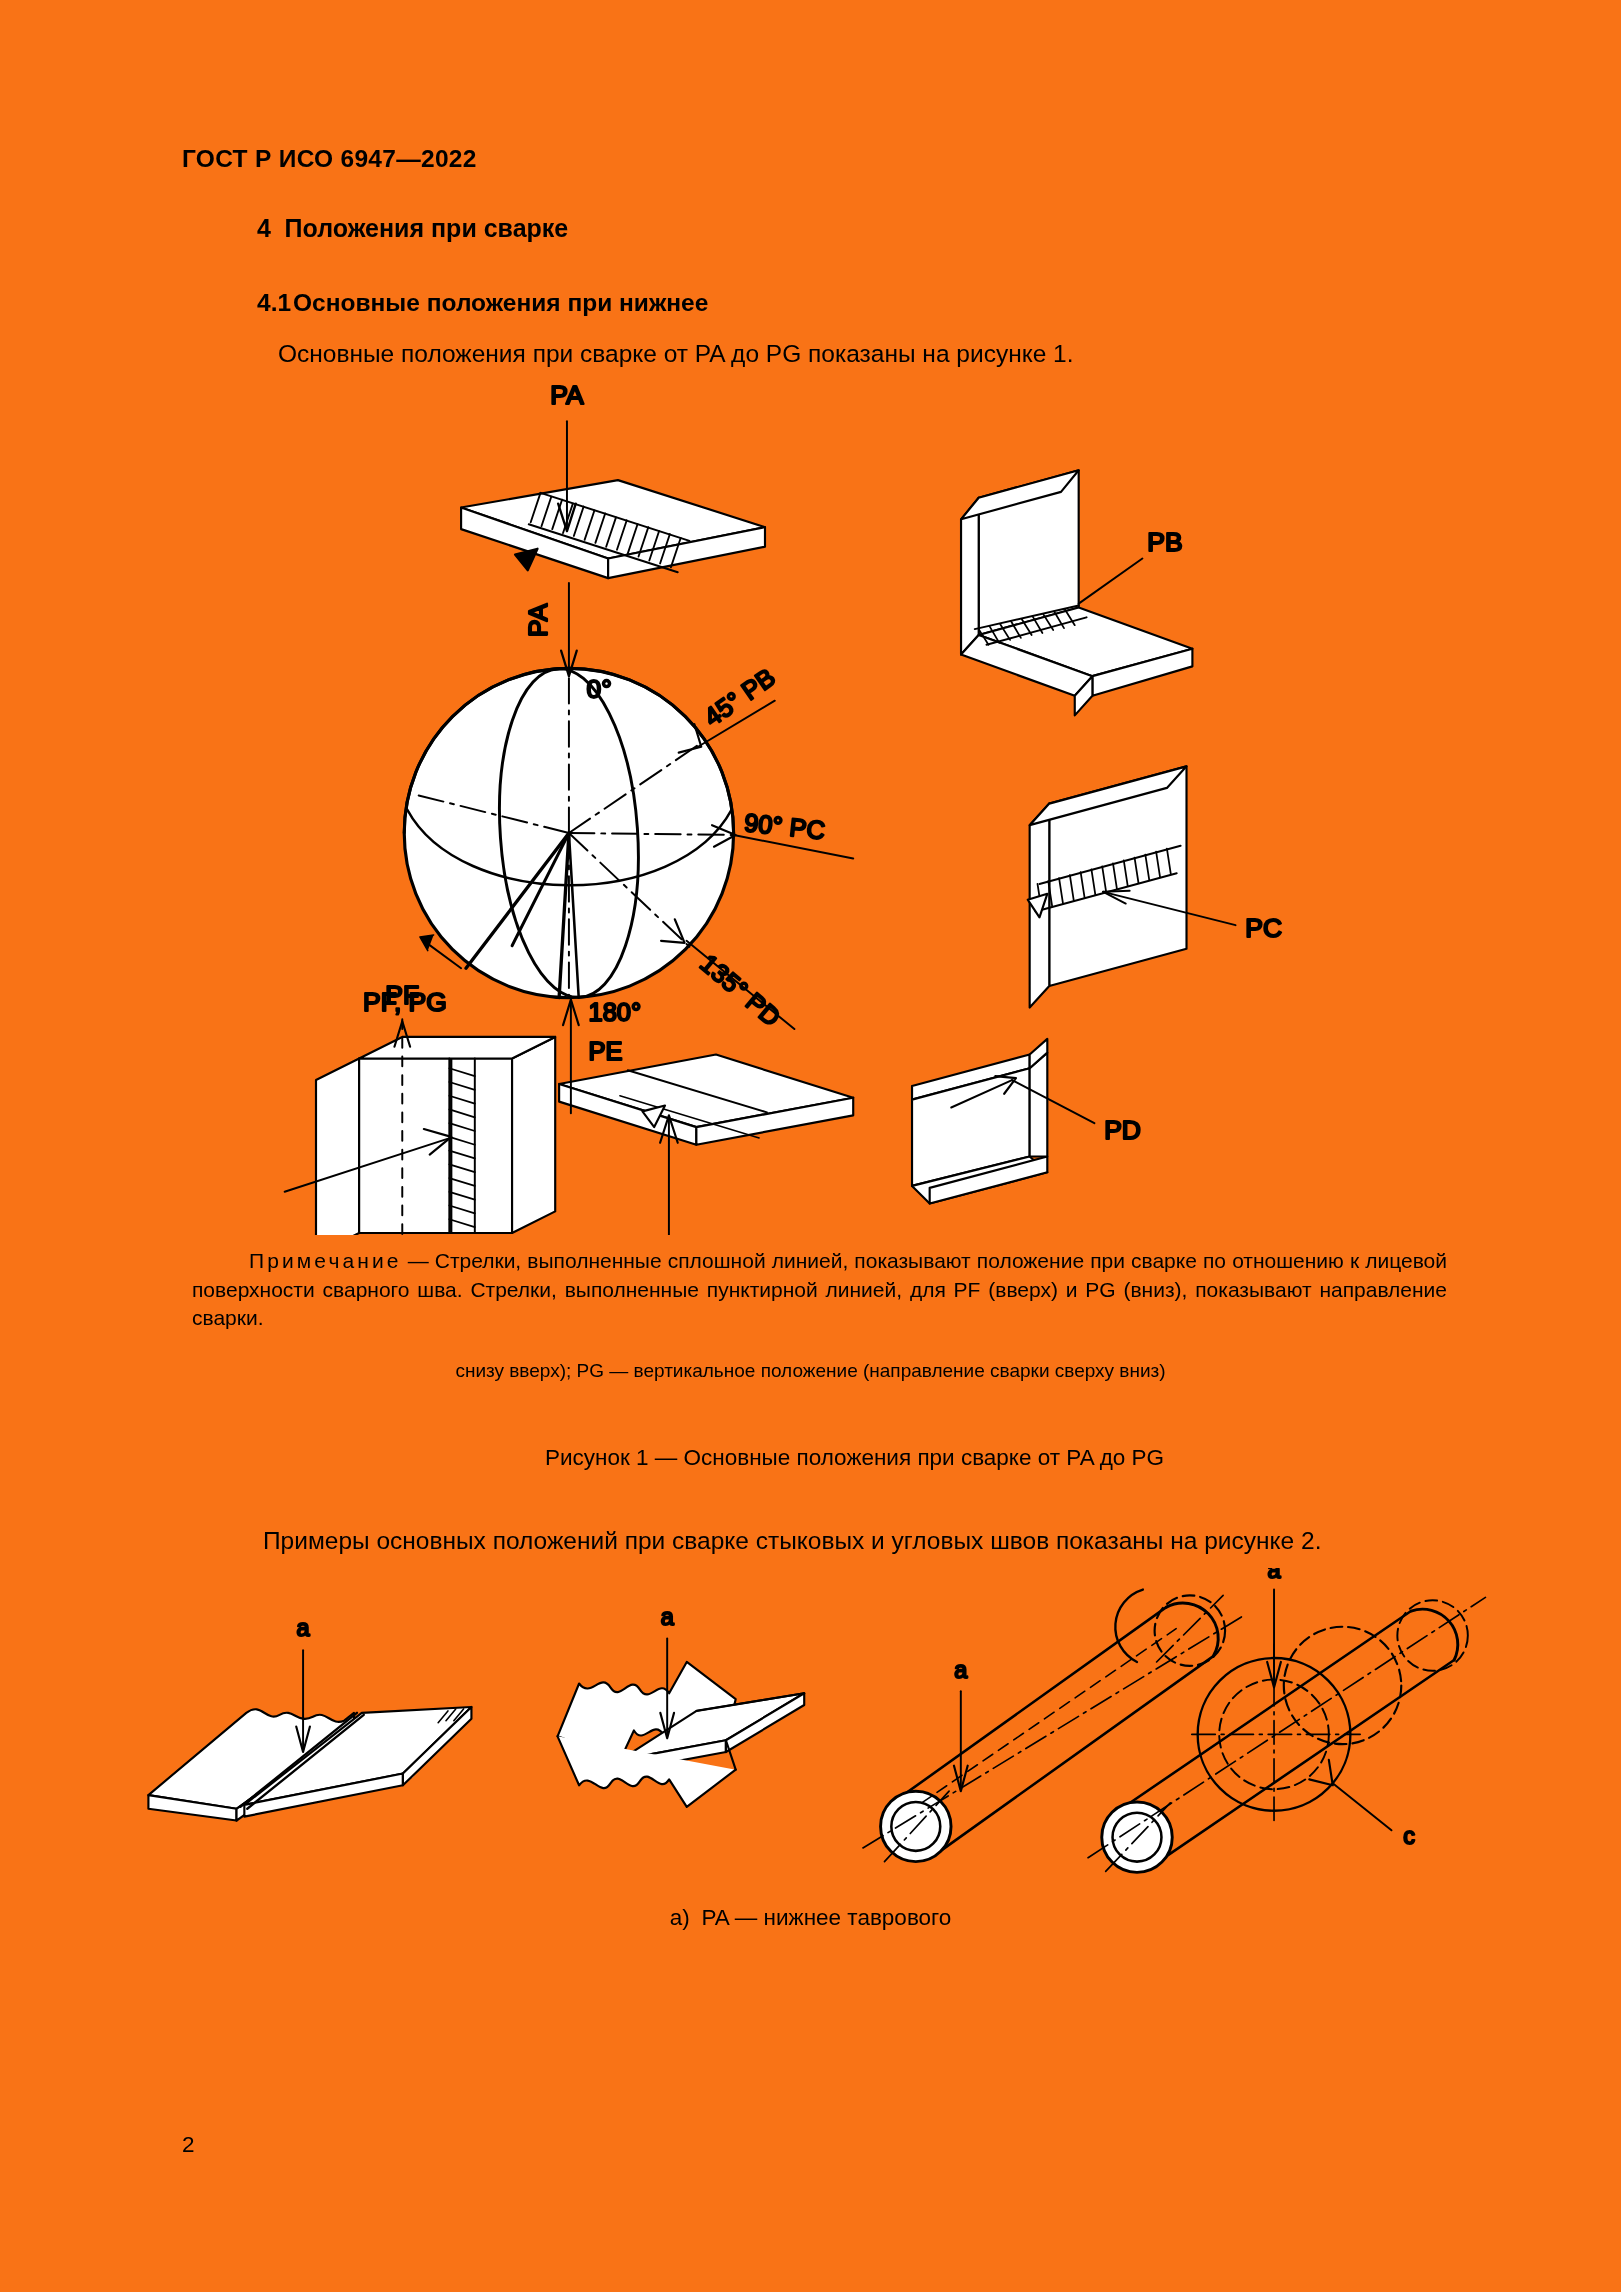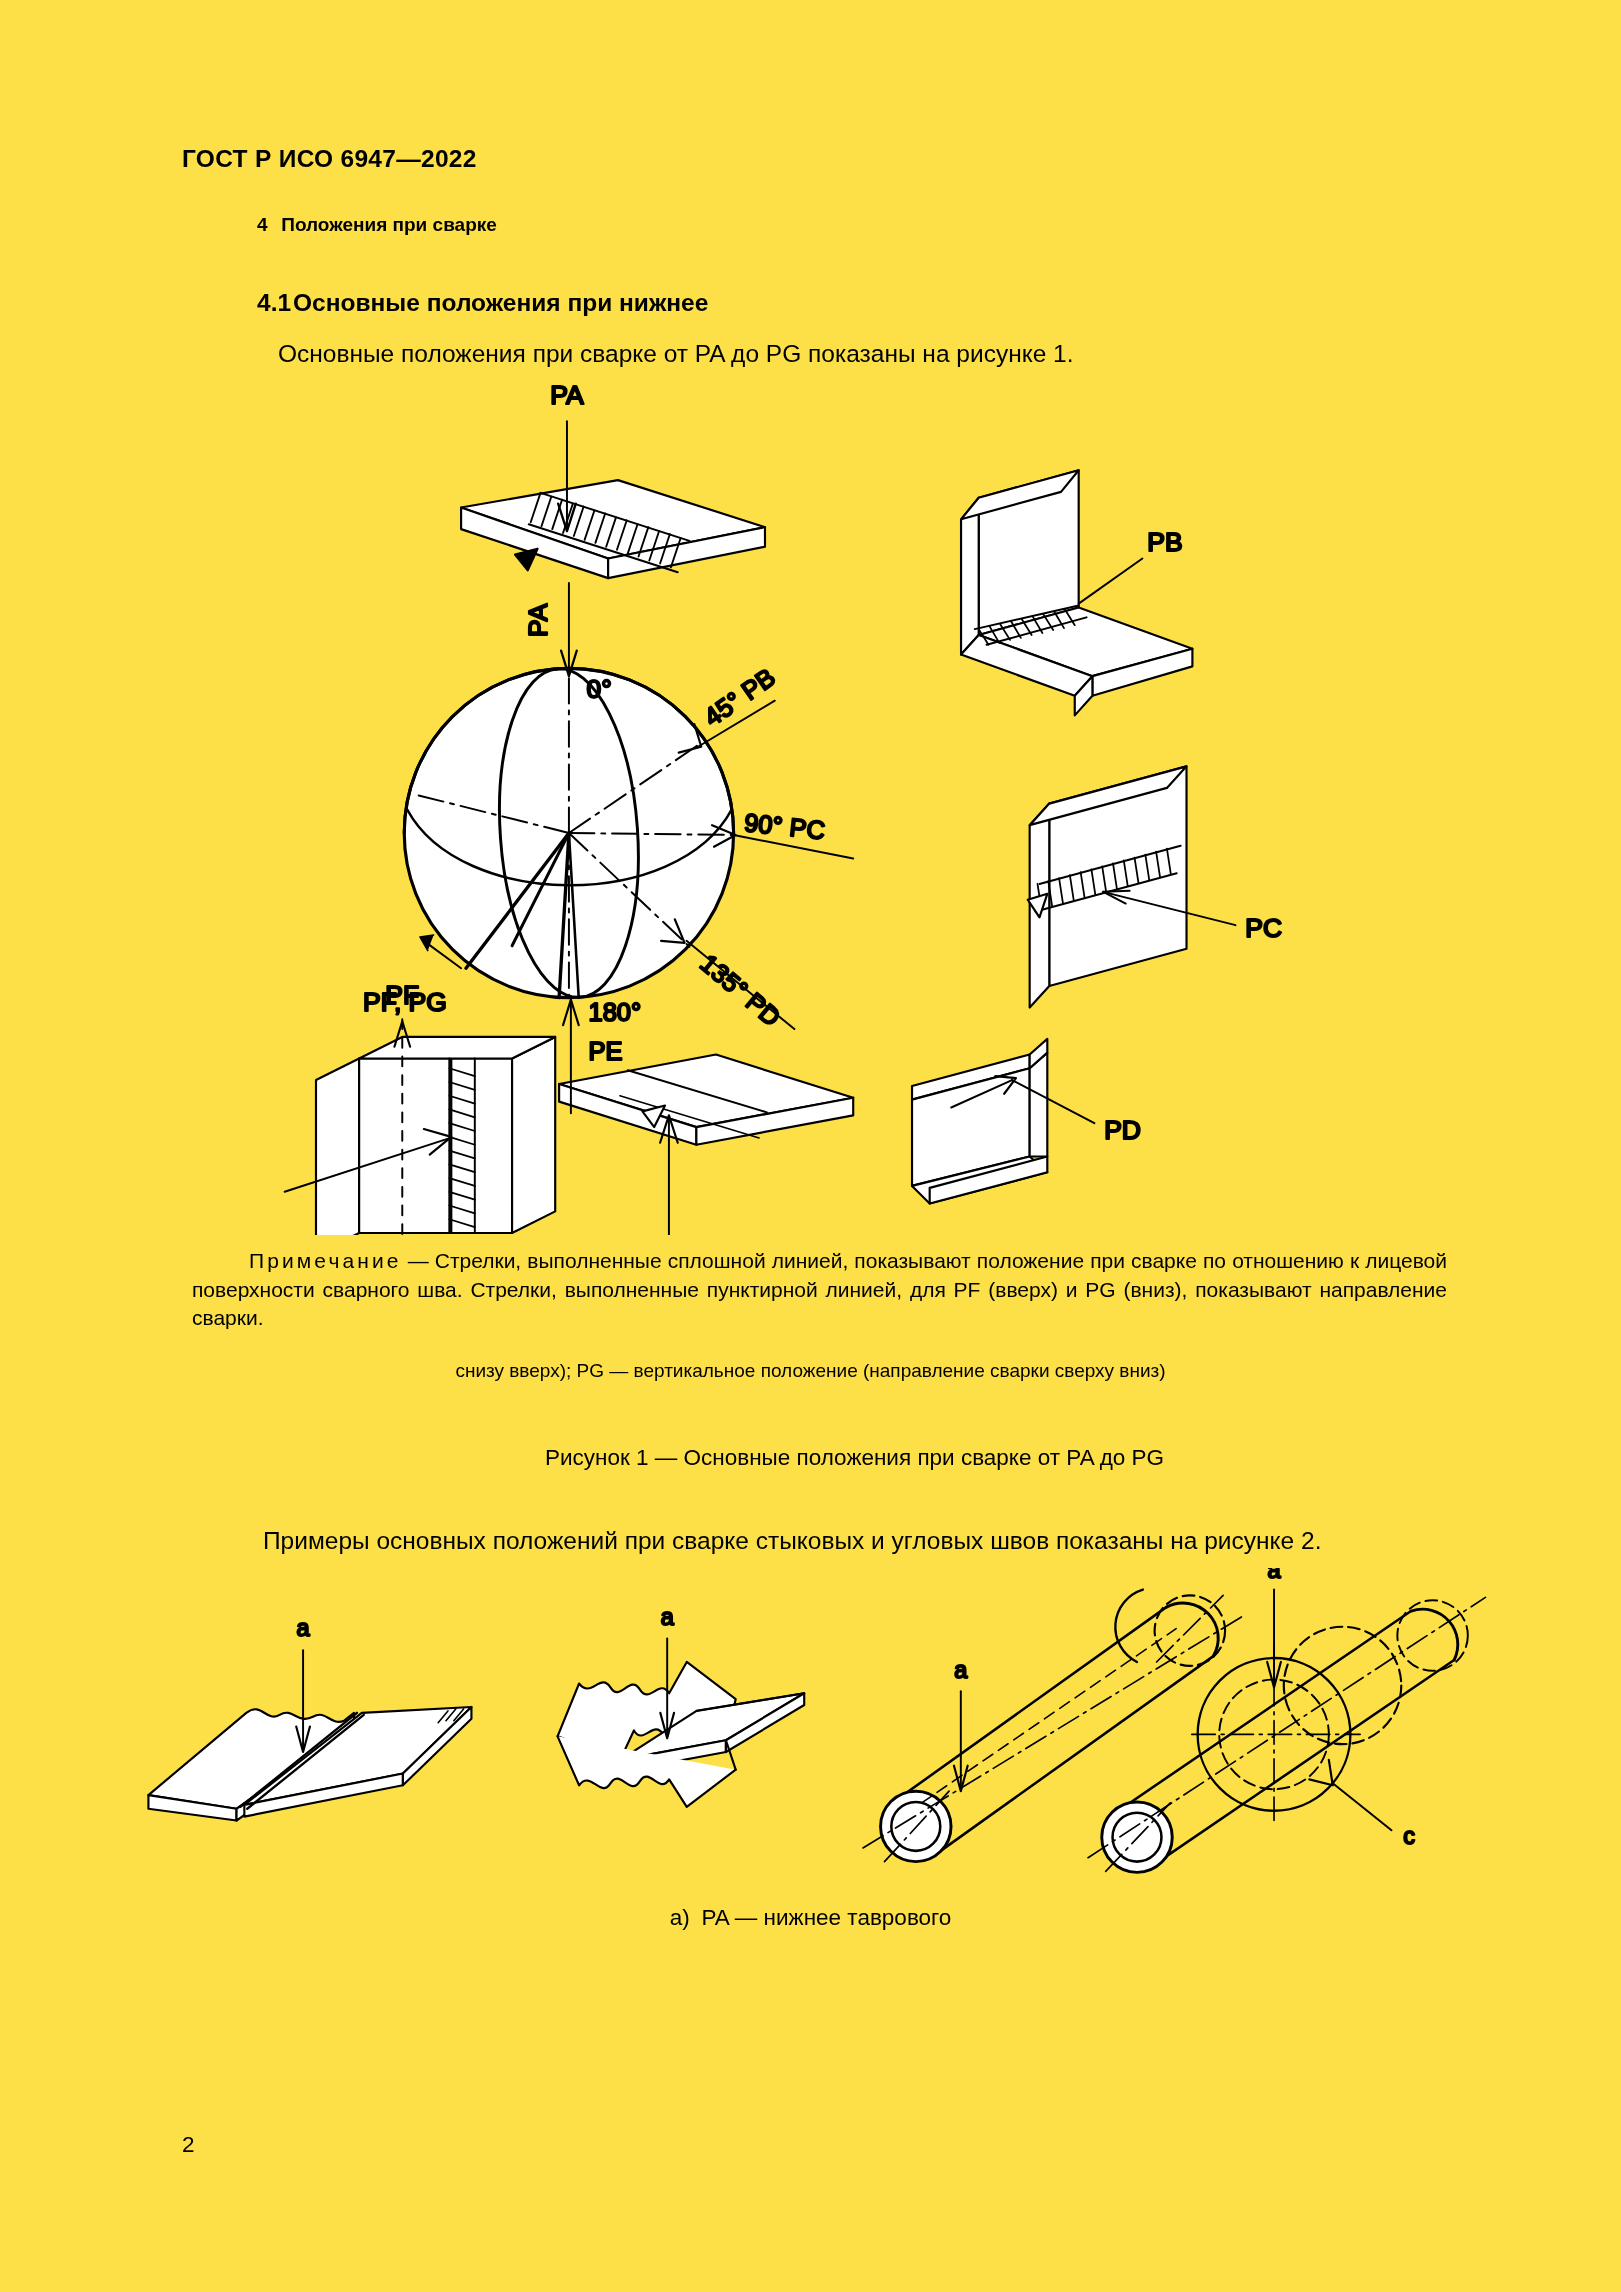--- a/index.html
+++ b/index.html
@@ -10,36 +10,36 @@
   }
   body {
     font-family: "Liberation Sans", sans-serif;
     color: #000000;
   }
   .page {
     position: relative;
     width: 1621px;
     height: 2293px;
     margin: 0 auto;
-    background: #fde047;
+    background: #f97316;
     overflow: hidden;
   }
   .running-head {
     position: absolute;
     left: 182px;
     top: 145px;
     font-size: 24.5px;
     font-weight: bold;
     letter-spacing: 0.3px;
   }
   .h1 {
     position: absolute;
     left: 257px;
     top: 214px;
-    font-size: 19px;
+    font-size: 25px;
     font-weight: bold;
   }
   .h1 .num { margin-right: 13.7px; }
   .h2 {
     position: absolute;
     left: 257px;
     top: 289px;
     font-size: 24.5px;
     font-weight: bold;
   }

